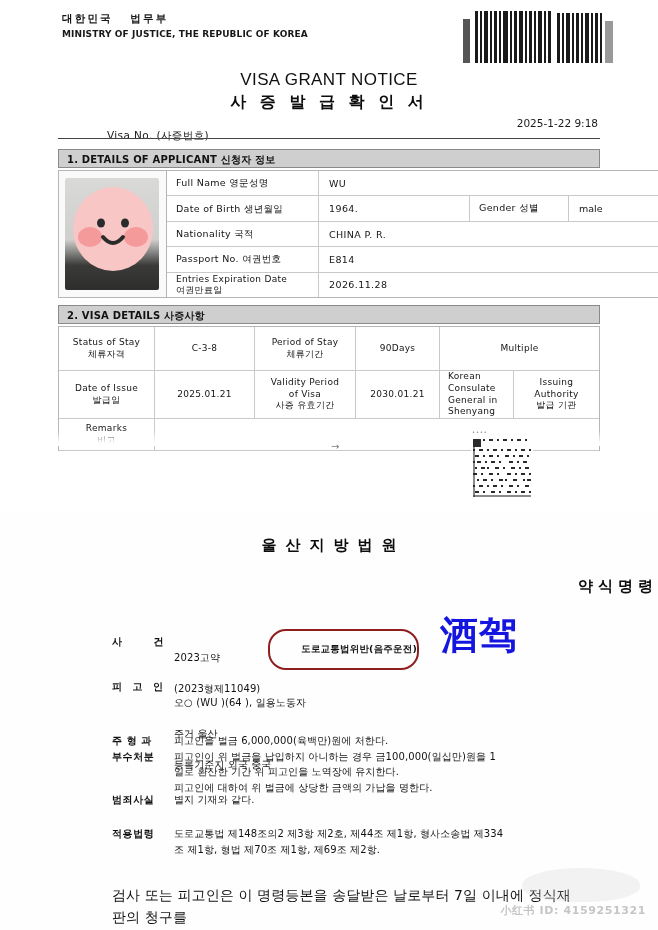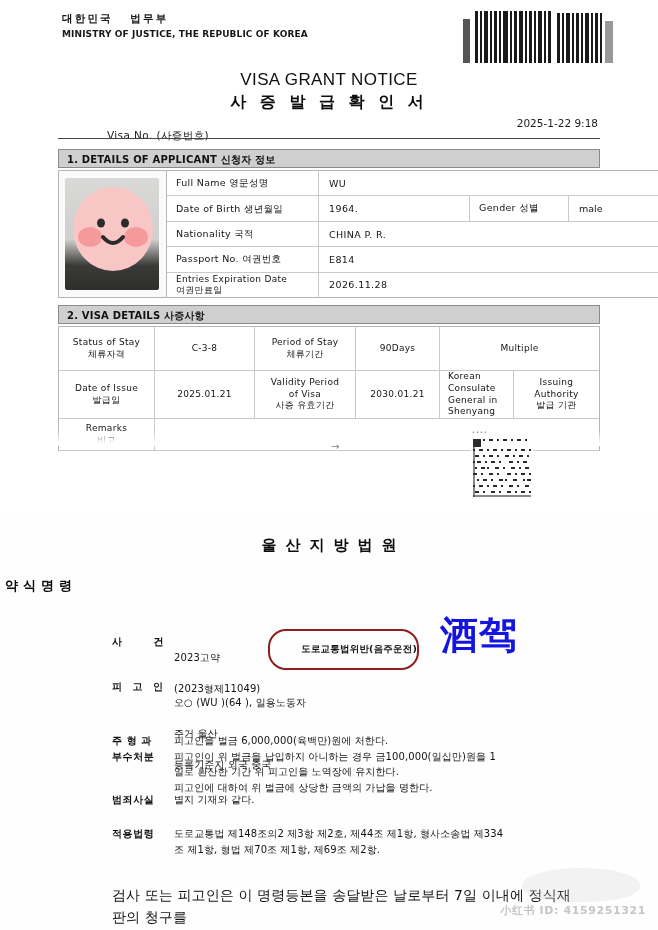--- a/index.html
+++ b/index.html
@@ -294,23 +294,23 @@
     text-align: center;
     font-size: 15px;
     font-weight: 700;
     letter-spacing: 9px;
     text-indent: 9px;
     color: #0c0c0c;
     font-family: Liberation Mono, monospace;
   }
   .court-subtitle {
     position: absolute;
-    left: 0; right: 11px; top: 577px;
-    text-align: left;
-    font-size: 13px;
+    left: 0; right: 0; top: 577px;
+    text-align: right;
+    font-size: 15px;
     font-weight: 700;
     letter-spacing: 5px;
     text-indent: 5px;
     color: #0c0c0c;
   }
 
   .crow {
     position: absolute;
     left: 112px;
     display: flex;

